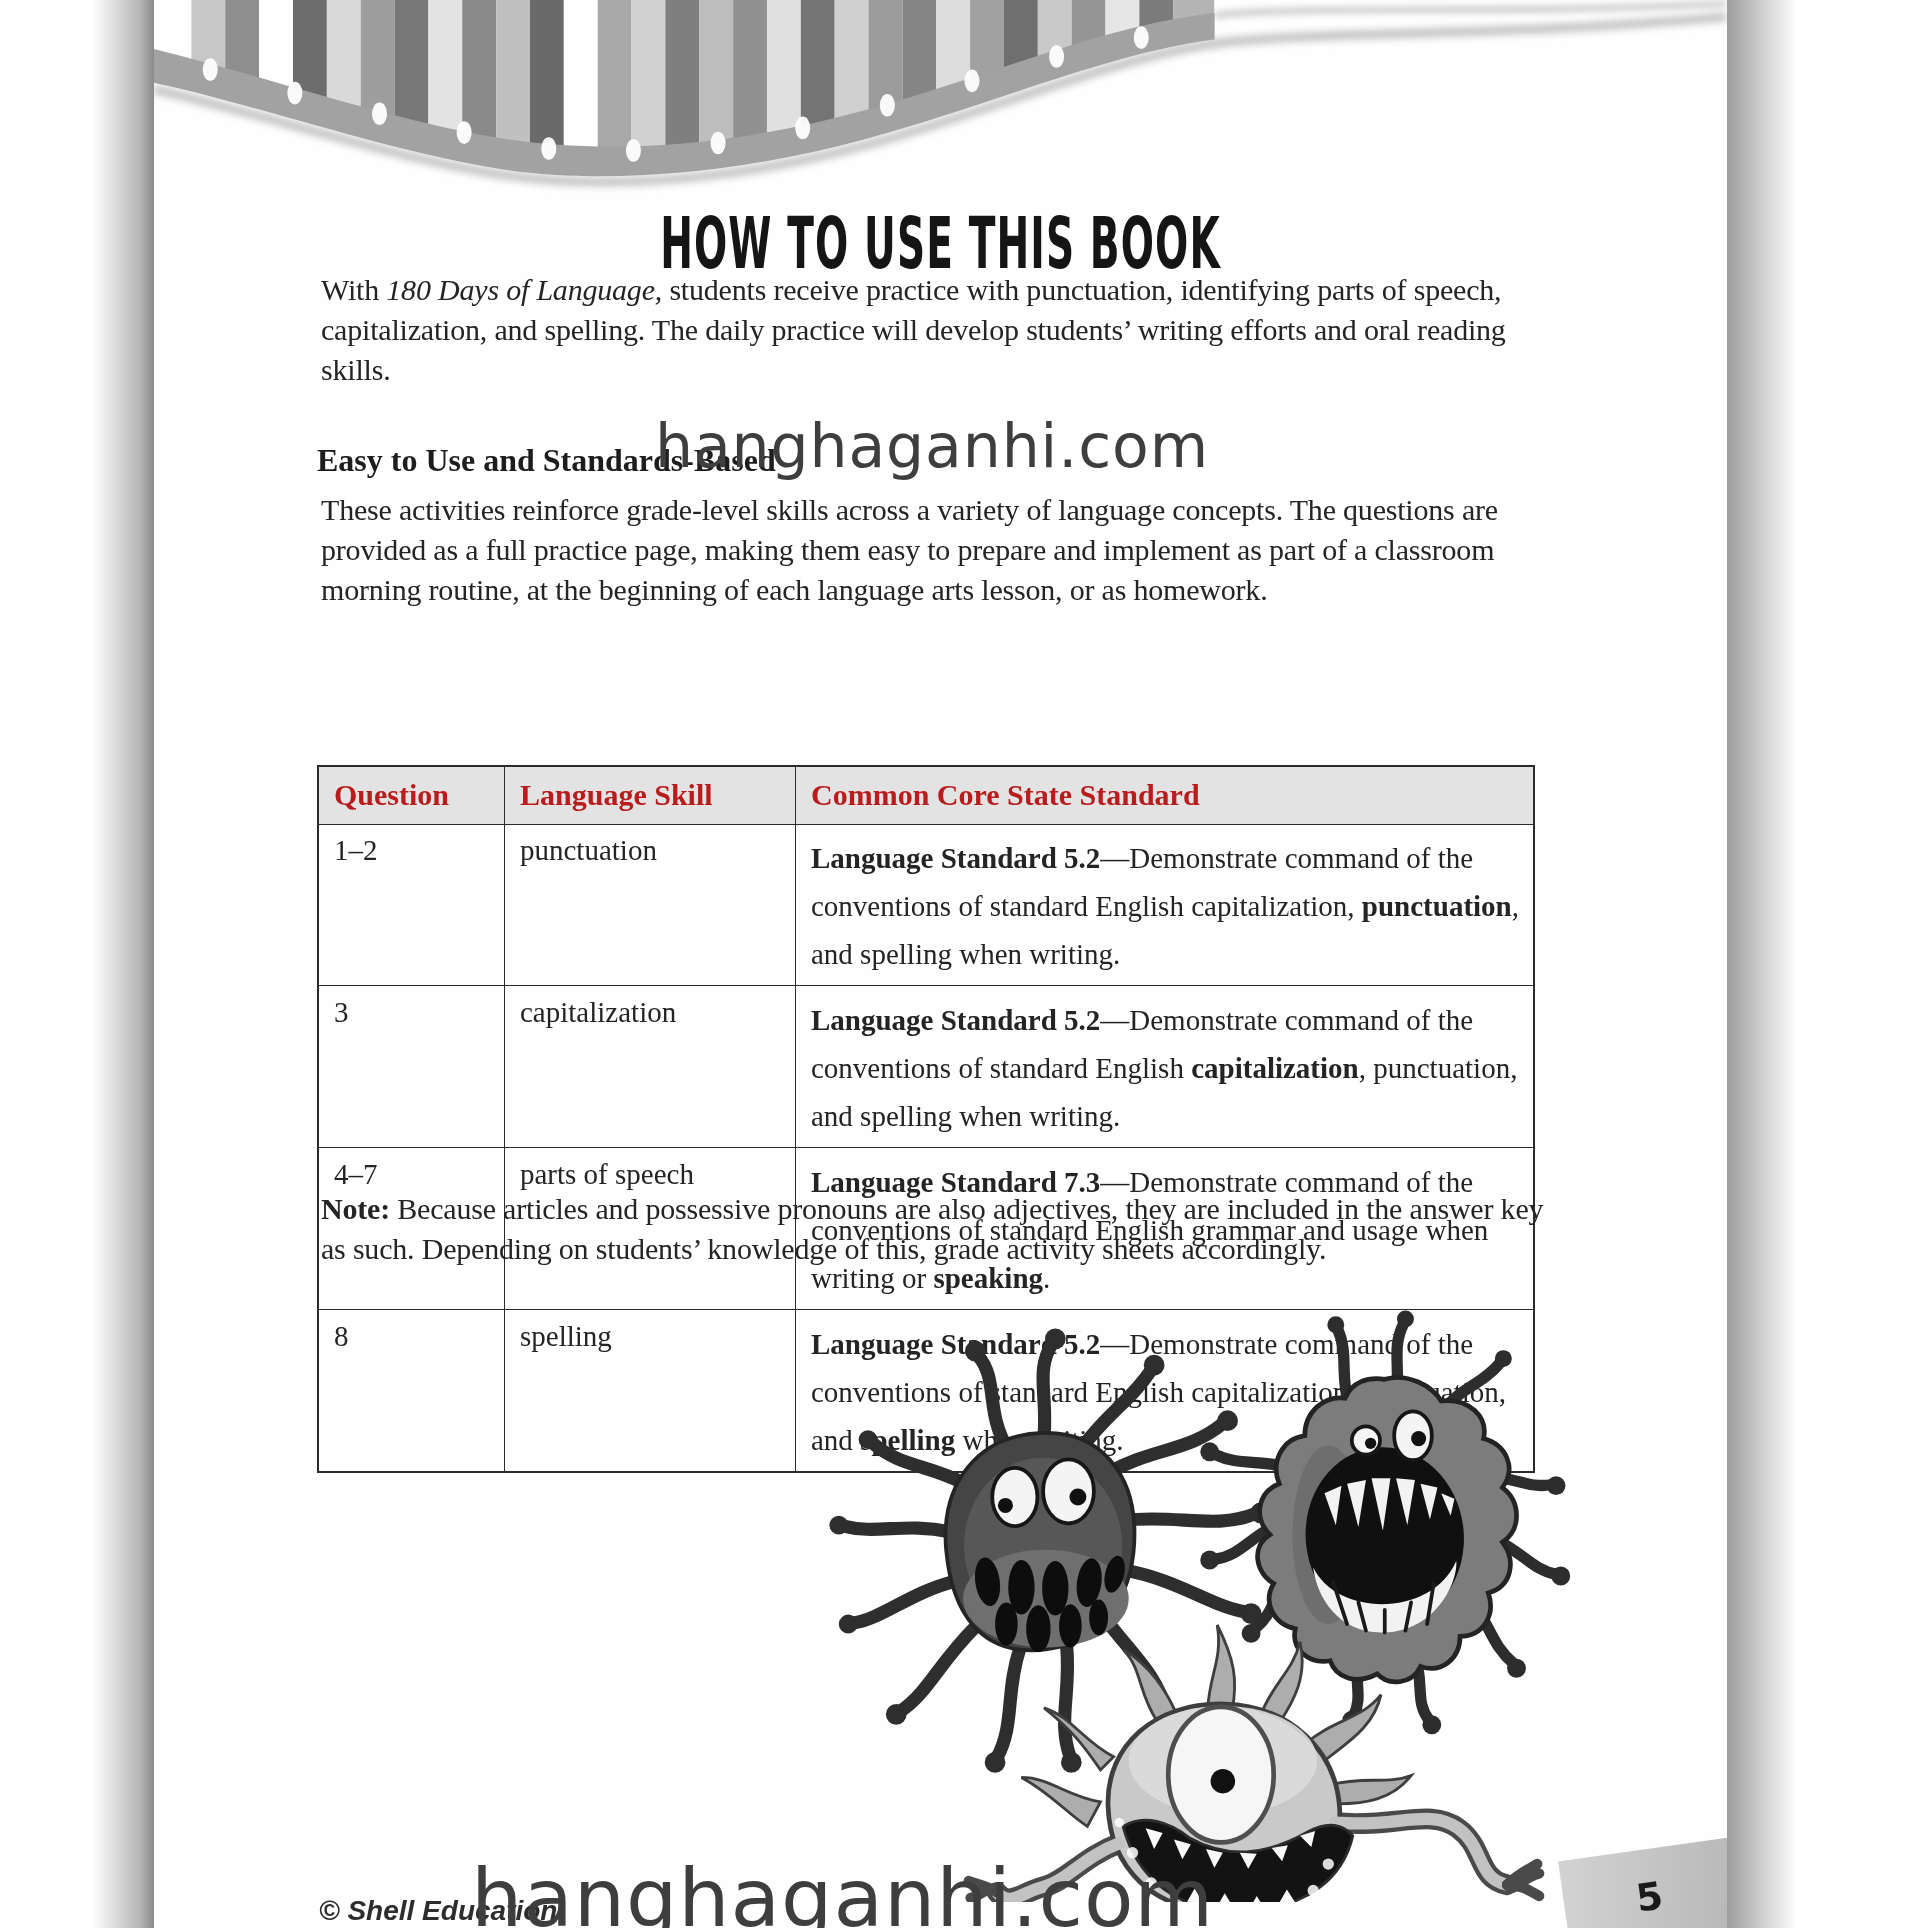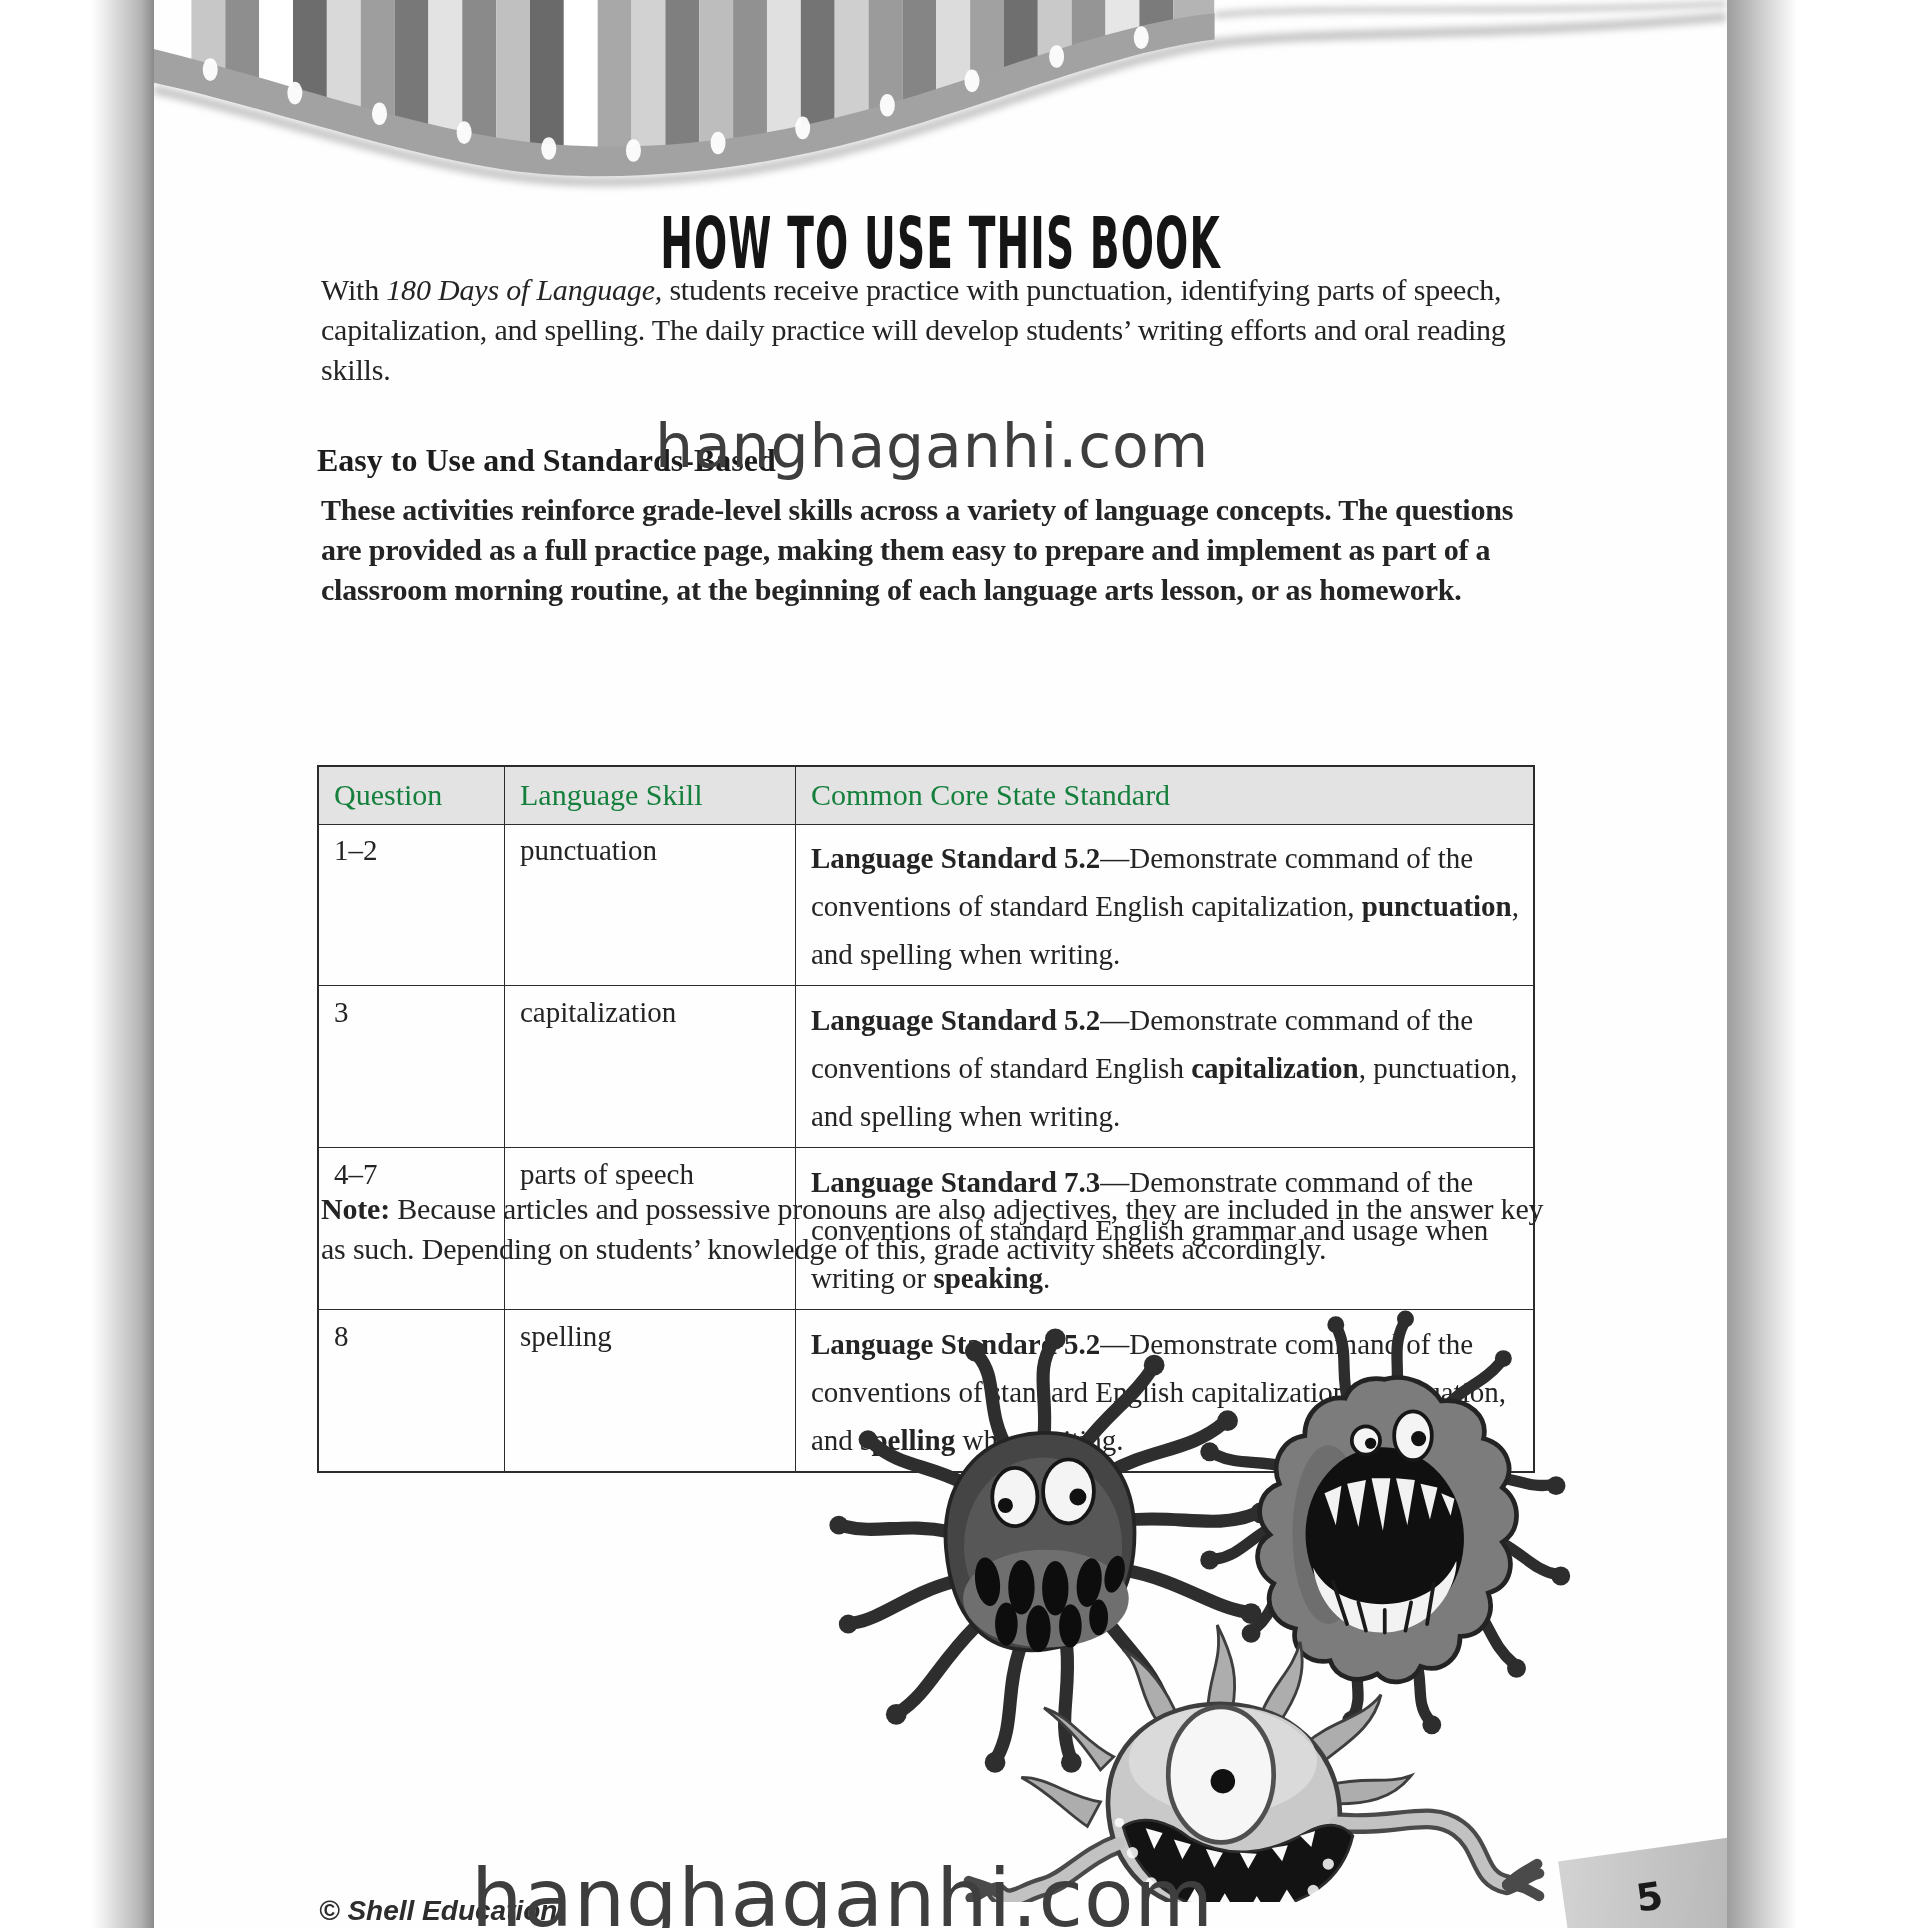--- a/index.html
+++ b/index.html
@@ -11,32 +11,32 @@
   .page{position:absolute;left:153px;top:0;width:1574px;height:1928px;background:#fefefe;overflow:hidden;}
   .top-border{position:absolute;left:0;top:0;}
 
   .page-title{position:absolute;left:0;top:158px;width:1574px;text-align:center;white-space:nowrap;
       font-family:"DejaVu Sans", sans-serif;font-weight:800;font-size:68px;letter-spacing:1.9px;color:#151515;}
   .page-title span{display:inline-block;transform:scaleX(0.575) scaleY(1.04);transform-origin:center;}
 
   .body-text{position:absolute;left:164px;width:1226px;font-size:30px;line-height:40px;
       letter-spacing:-0.2px;color:#242424;margin:4px;}
   .p1{top:266px;}
-  .p2{top:486px;font-weight:bold;}
+  .p2{top:486px;}
   .p3{top:631px;}
   .note{top:1185px;}
   .section-heading{position:absolute;left:164px;top:442px;font-size:32px;font-weight:bold;color:#1d1d1d;margin:0;}
 
   .b{font-weight:bold;}
   .i{font-style:italic;}
 
   table.standards{position:absolute;left:164px;top:765px;width:1218px;border-collapse:collapse;
       border:2.8px solid #2b2b2b;}
-  table.standards th{background:#e3e3e3;border:1.9px solid #2b2b2b;font-size:30px;font-weight:normal;
-      text-align:left;padding:11.3px 13px 11.3px 15px;color:#15803d;}
+  table.standards th{background:#e3e3e3;border:1.9px solid #2b2b2b;font-size:30px;font-weight:bold;
+      text-align:left;padding:11.3px 13px 11.3px 15px;color:#b91c1c;}
   table.standards td{border:1.9px solid #2b2b2b;vertical-align:top;font-size:29px;color:#242424;
       padding:9.4px 13px 7.5px 15px;}
   td.std{font-size:28px;line-height:48px;padding-top:10.4px;}
   .col-q{width:157px;}
   .col-s{width:262px;}
 
   .monsters{position:absolute;left:667px;top:1299px;z-index:10;}
 
   .footer-left{position:absolute;left:166px;top:1895px;font-family:"Liberation Sans", sans-serif;
       font-style:italic;font-weight:600;font-size:28px;color:#2d2d2d;}

